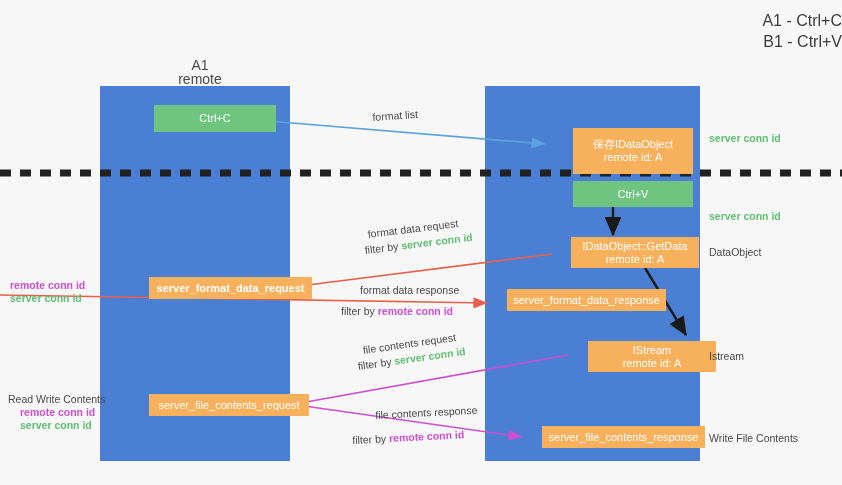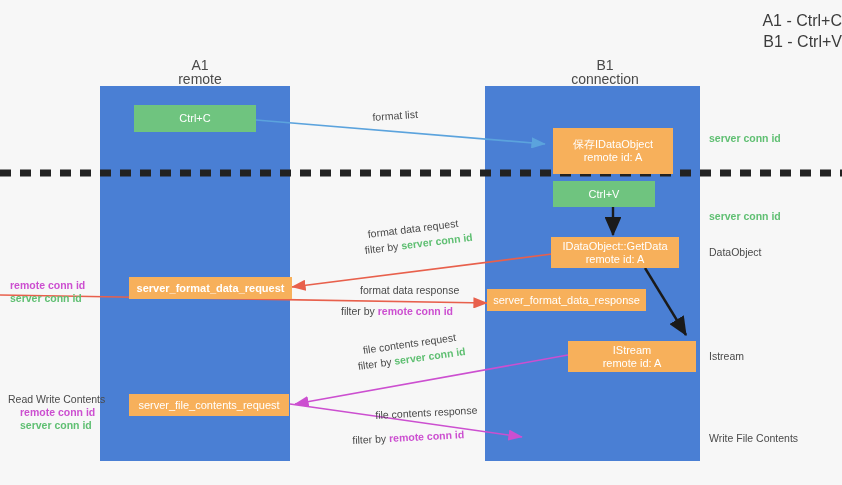--- a/index.html
+++ b/index.html
@@ -37,20 +37,21 @@
   .box{
     position:absolute;
     display:flex;align-items:center;justify-content:center;
     text-align:center;
     color:#ffffff;
     font-size:11px;
     line-height:13px;
     white-space:pre-line;
     box-sizing:border-box;
     padding:2px 16px;
+    margin-left:20px;
   }
   .box.green{background:#6fc47f;}
   .box.orange{background:#f7b05b;}
 
   
   .alabel{
     position:absolute;
     font-size:10.5px;
     color:#4a4a4a;
     line-height:13px;
@@ -78,22 +79,20 @@
 </head>
 <body>
 
 <div id="stage">
 
   <div class="title">A1 - Ctrl+C
 B1 - Ctrl+V</div>
 
   <div class="lane-head" style="left:140px;top:58px;width:120px;">A1
 remote</div>
-  <div class="lane-head" style="left:540px;top:58px;width:130px;">B1
-connection</div>
 
   <div class="lane" style="left:100px;top:86px;width:190px;height:375px;"></div>
   <div class="lane" style="left:485px;top:86px;width:215px;height:375px;"></div>
 
   <svg class="overlay" viewBox="0 0 842 485">
     <defs>
       <marker id="ah-blue" markerWidth="9" markerHeight="7" refX="8.5" refY="3.5" orient="auto">
         <polygon points="0 0, 9 3.5, 0 7" fill="#5ba3dd"></polygon>
       </marker>
       <marker id="ah-red" markerWidth="9" markerHeight="7" refX="8.5" refY="3.5" orient="auto">
@@ -122,34 +121,35 @@
     <line x1="290" y1="404" x2="522" y2="437" stroke="#cc4fd0" stroke-width="1.6" marker-end="url(#ah-mag)"></line>
 
     <line x1="0" y1="173" x2="842" y2="173" stroke="#222222" stroke-width="7" stroke-dasharray="11 9"></line>
   </svg>
 
   <div class="box green" style="left:134px;top:105px;width:122px;height:27px;">Ctrl+C</div>
 
   <div class="box orange" style="left:553px;top:128px;width:120px;height:46px;">保存IDataObject
 remote id: A</div>
 
-  <div class="box green" style="left:553px;top:181px;width:102px;height:26px;">Ctrl+V</div>
+  <div class="box green" style="left:553px;top:181px;width:120px;height:26px;">Ctrl+V</div>
 
   <div class="box orange" style="left:551px;top:237px;width:128px;height:31px;">IDataObject::GetData
 remote id: A</div>
 
   <div class="box orange" style="left:568px;top:341px;width:128px;height:31px;">IStream
 remote id: A</div>
 
   <div class="box orange" style="left:129px;top:277px;width:163px;height:22px;font-weight:bold;">server_format_data_request</div>
 
   <div class="box orange" style="left:129px;top:394px;width:160px;height:22px;">server_file_contents_request</div>
 
   <div class="box orange" style="left:487px;top:289px;width:159px;height:22px;">server_format_data_response</div>
 
+  <div class="box orange" style="left:522px;top:426px;width:163px;height:22px;">server_file_contents_response</div>
 
   <div class="alabel" style="left:372px;top:111px;transform:rotate(-4deg);transform-origin:left top;">format list</div>
 
   <div class="alabel" style="left:367px;top:228px;transform:rotate(-7deg);transform-origin:left top;">format data request</div>
   <div class="alabel" style="left:364px;top:244px;transform:rotate(-7deg);transform-origin:left top;"><span>filter by </span><span class="g">server conn id</span></div>
 
   <div class="alabel" style="left:360px;top:284px;">format data response</div>
   <div class="alabel" style="left:341px;top:305px;"><span>filter by </span><span class="m">remote conn id</span></div>
 
   <div class="alabel" style="left:362px;top:344px;transform:rotate(-8deg);transform-origin:left top;">file contents request</div>

